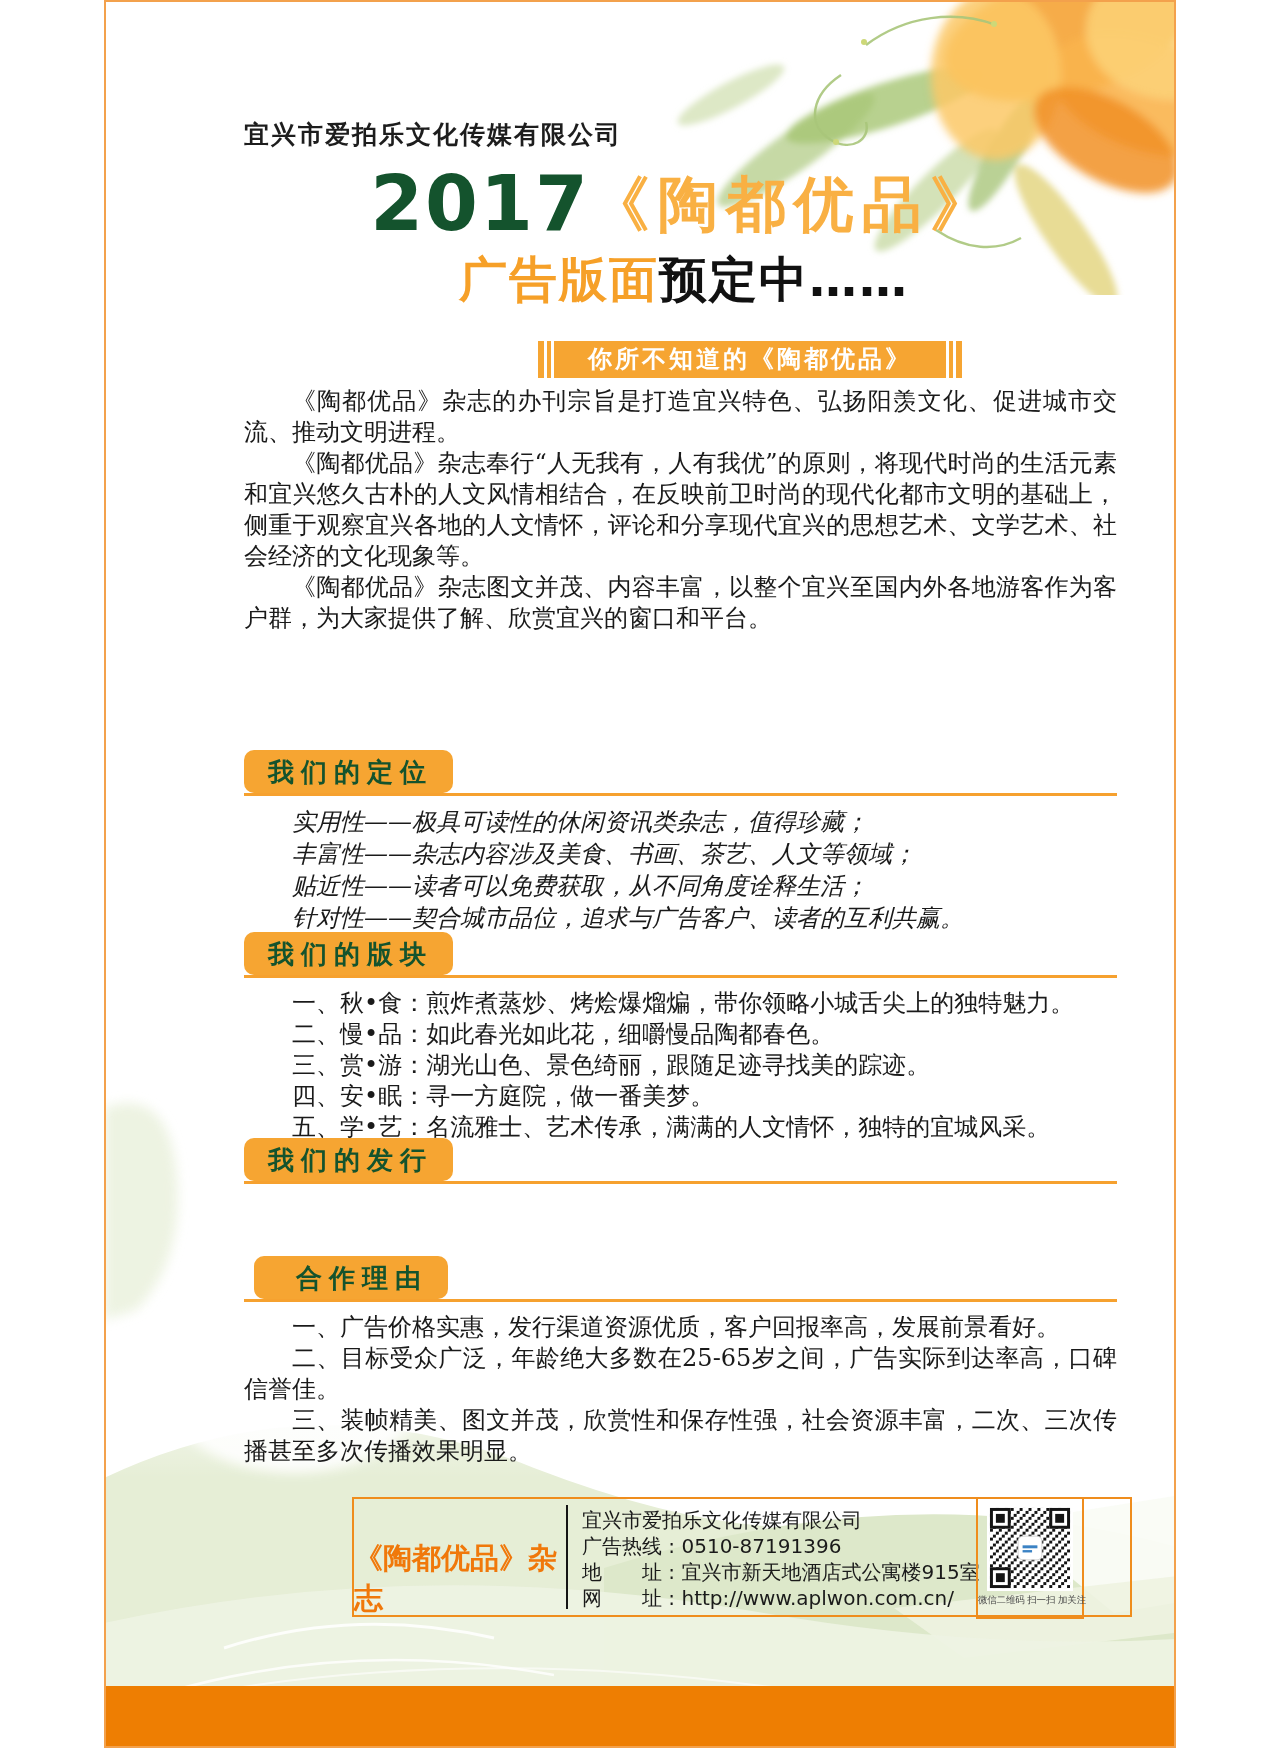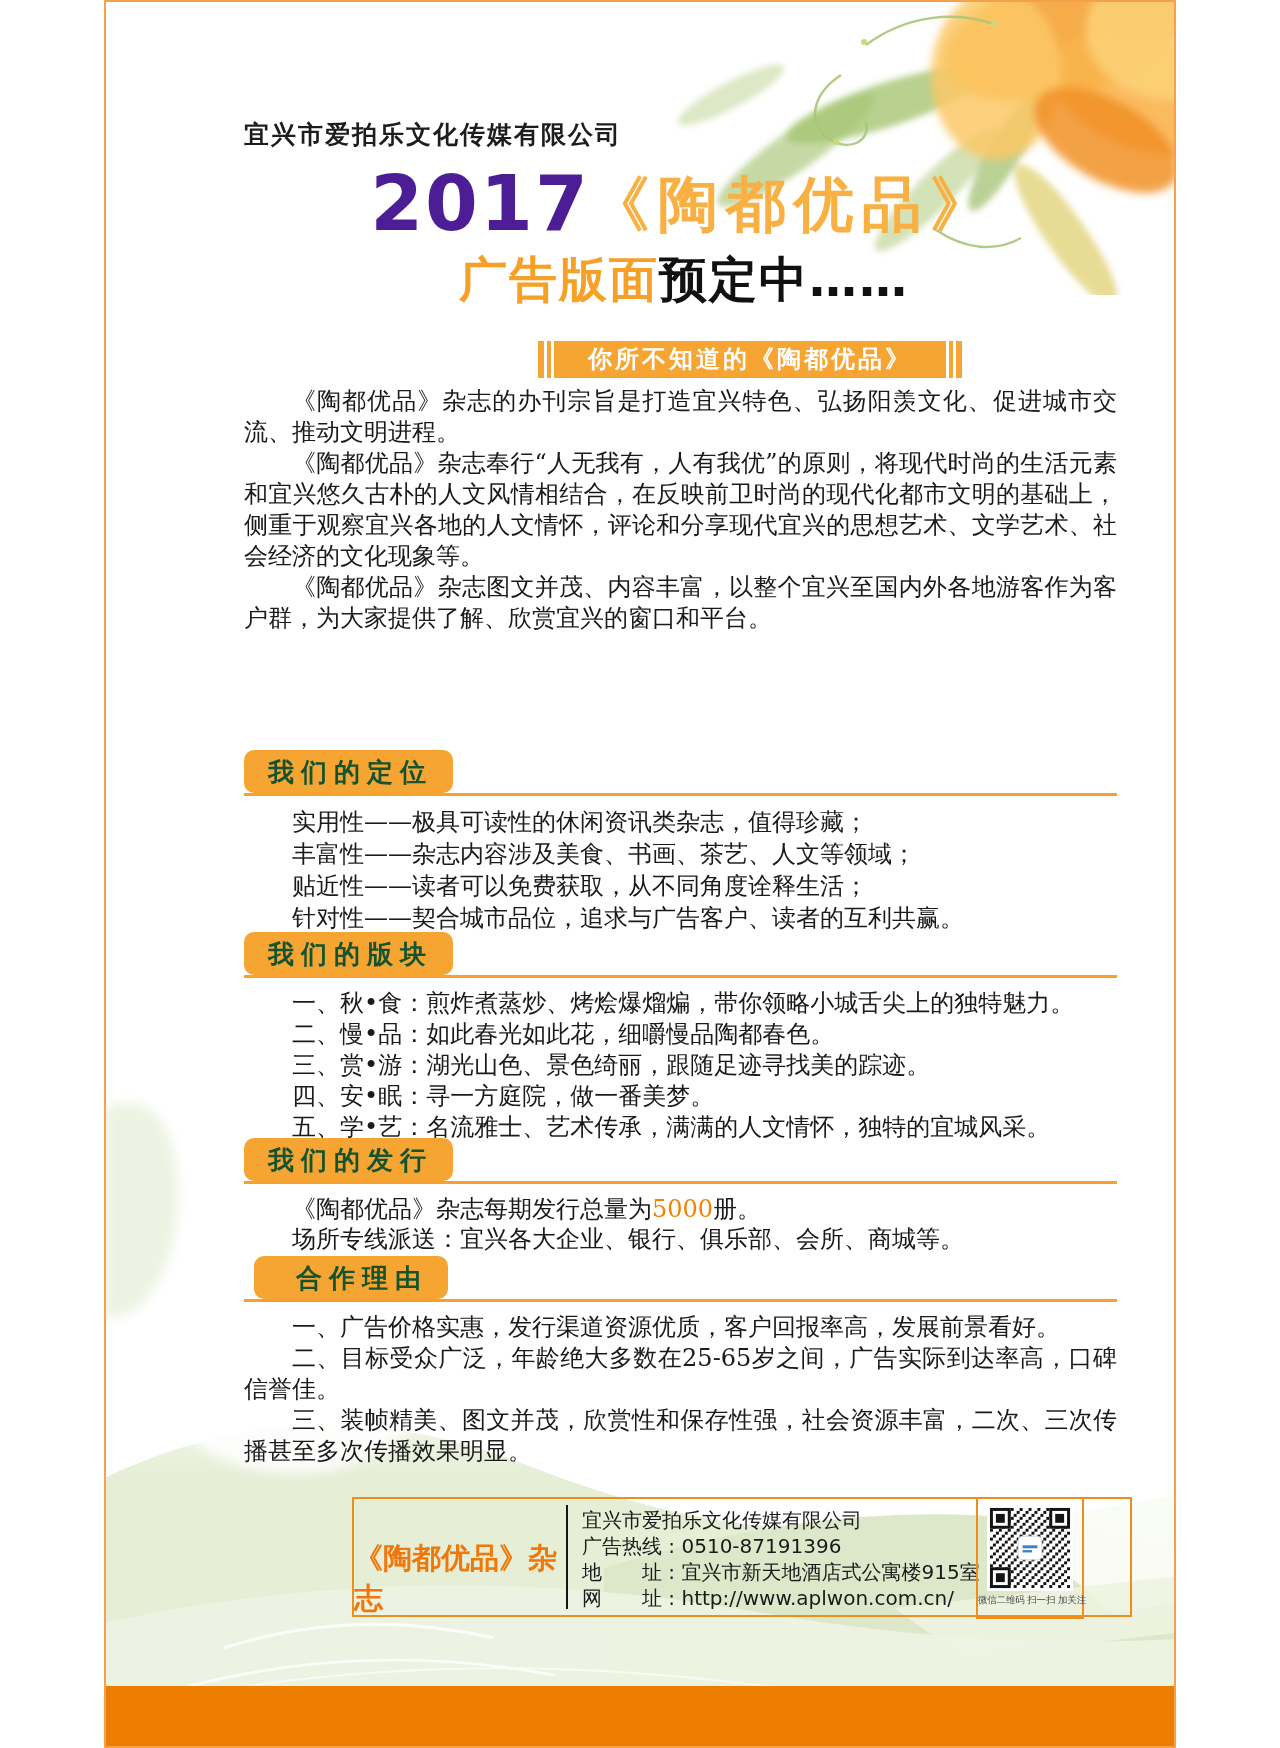--- a/index.html
+++ b/index.html
@@ -14,21 +14,21 @@
 
   
   .flower { position:absolute; top:0; right:0; width:540px; height:295px; z-index:1; }
   .hills  { position:absolute; left:0; bottom:0; width:1280px; height:700px; z-index:1; }
   .band   { position:absolute; left:0; right:0; bottom:0; height:62px; background:#ee7e02; z-index:4; }
 
   
   .company { position:absolute; left:140px; top:118px; font-size:25px; font-weight:600;
              letter-spacing:2px; color:#1d1d1d; z-index:3; }
   .title-wrap { position:absolute; left:60px; top:162px; width:1040px; text-align:center; z-index:3; }
-  .t-year { font-weight:900; font-size:76px; line-height:1.1; color:#4c1d95; letter-spacing:2px;
+  .t-year { font-weight:900; font-size:76px; line-height:1.1; color:#14532d; letter-spacing:2px;
             vertical-align:middle;text-align:right; }
   .t-name { font-weight:900; font-size:60px; line-height:1.1; color:#f9b043; letter-spacing:8px;
             vertical-align:middle; }
   .subtitle { margin-top:2px; font-size:48px; font-weight:900; letter-spacing:2px; color:#111; }
   .subtitle .hl { color:#f6a028; }
   .banner {
     position:absolute; left:434px; top:341px; width:424px; height:37px; z-index:3;
     background-color:#f6a532;
     background-image:linear-gradient(#fff,#fff),linear-gradient(#fff,#fff),
                      linear-gradient(#fff,#fff),linear-gradient(#fff,#fff);
@@ -46,21 +46,21 @@
 
   .sec { position:absolute; left:140px; width:873px; z-index:3; }
   .sec-head { border-bottom:3px solid #f6a12f; line-height:0; }
   .badge {
     display:inline-block; background:#f6a532; color:#14532d; border-radius:10px;
     font-size:26px; font-weight:bold; letter-spacing:7px; line-height:1;
     padding:9px 20px 8px 24px; vertical-align:bottom;text-align:right;
   }
   .sec-list { margin-top:10px; font-size:24px; }
   .sec-list div { text-indent:2em; text-align:justify; }
-  #sec-pos  { top:750px; }  #sec-pos  .sec-list div { line-height:32px; }
+  #sec-pos  { top:750px; }  #sec-pos  .sec-list div { line-height:32px;font-style:italic; }
   #sec-col  { top:932px; }  #sec-col  .sec-list div { line-height:31px; }
   #sec-dist { top:1138px; } #sec-dist .sec-list div { line-height:30px; }
   #sec-coop { top:1256px; } #sec-coop .sec-list div { line-height:31px; }
   #sec-coop .badge { margin-left:10px;padding-left:42px; }
   .hl5000 { color:#f08300; }
 
   
   .footer-box { position:absolute; left:248px; top:1497px; width:780px; height:120px;
                 border:2px solid #ef8d1d; z-index:5; }
   .f-label { position:absolute; left:0; top:0; bottom:0; width:212px;
@@ -177,24 +177,20 @@
       <div>二、慢•品：如此春光如此花，细嚼慢品陶都春色。</div>
       <div>三、赏•游：湖光山色、景色绮丽，跟随足迹寻找美的踪迹。</div>
       <div>四、安•眠：寻一方庭院，做一番美梦。</div>
       <div>五、学•艺：名流雅士、艺术传承，满满的人文情怀，独特的宜城风采。</div>
     </div>
   </div>
 
   <div class="sec" id="sec-dist">
     <div class="sec-head">
       <span class="badge">我们的发行</span>
-    </div>
-    <div class="sec-list kai">
-      <div><span>《陶都优品》杂志每期发行总量为</span><span class="hl5000">5000</span><span>册。</span></div>
-      <div>场所专线派送：宜兴各大企业、银行、俱乐部、会所、商城等。</div>
     </div>
   </div>
 
   <div class="sec" id="sec-coop">
     <div class="sec-head">
       <span class="badge">合作理由</span>
     </div>
     <div class="sec-list kai">
       <div>一、广告价格实惠，发行渠道资源优质，客户回报率高，发展前景看好。</div>
       <div>二、目标受众广泛，年龄绝大多数在25-65岁之间，广告实际到达率高，口碑信誉佳。</div>

